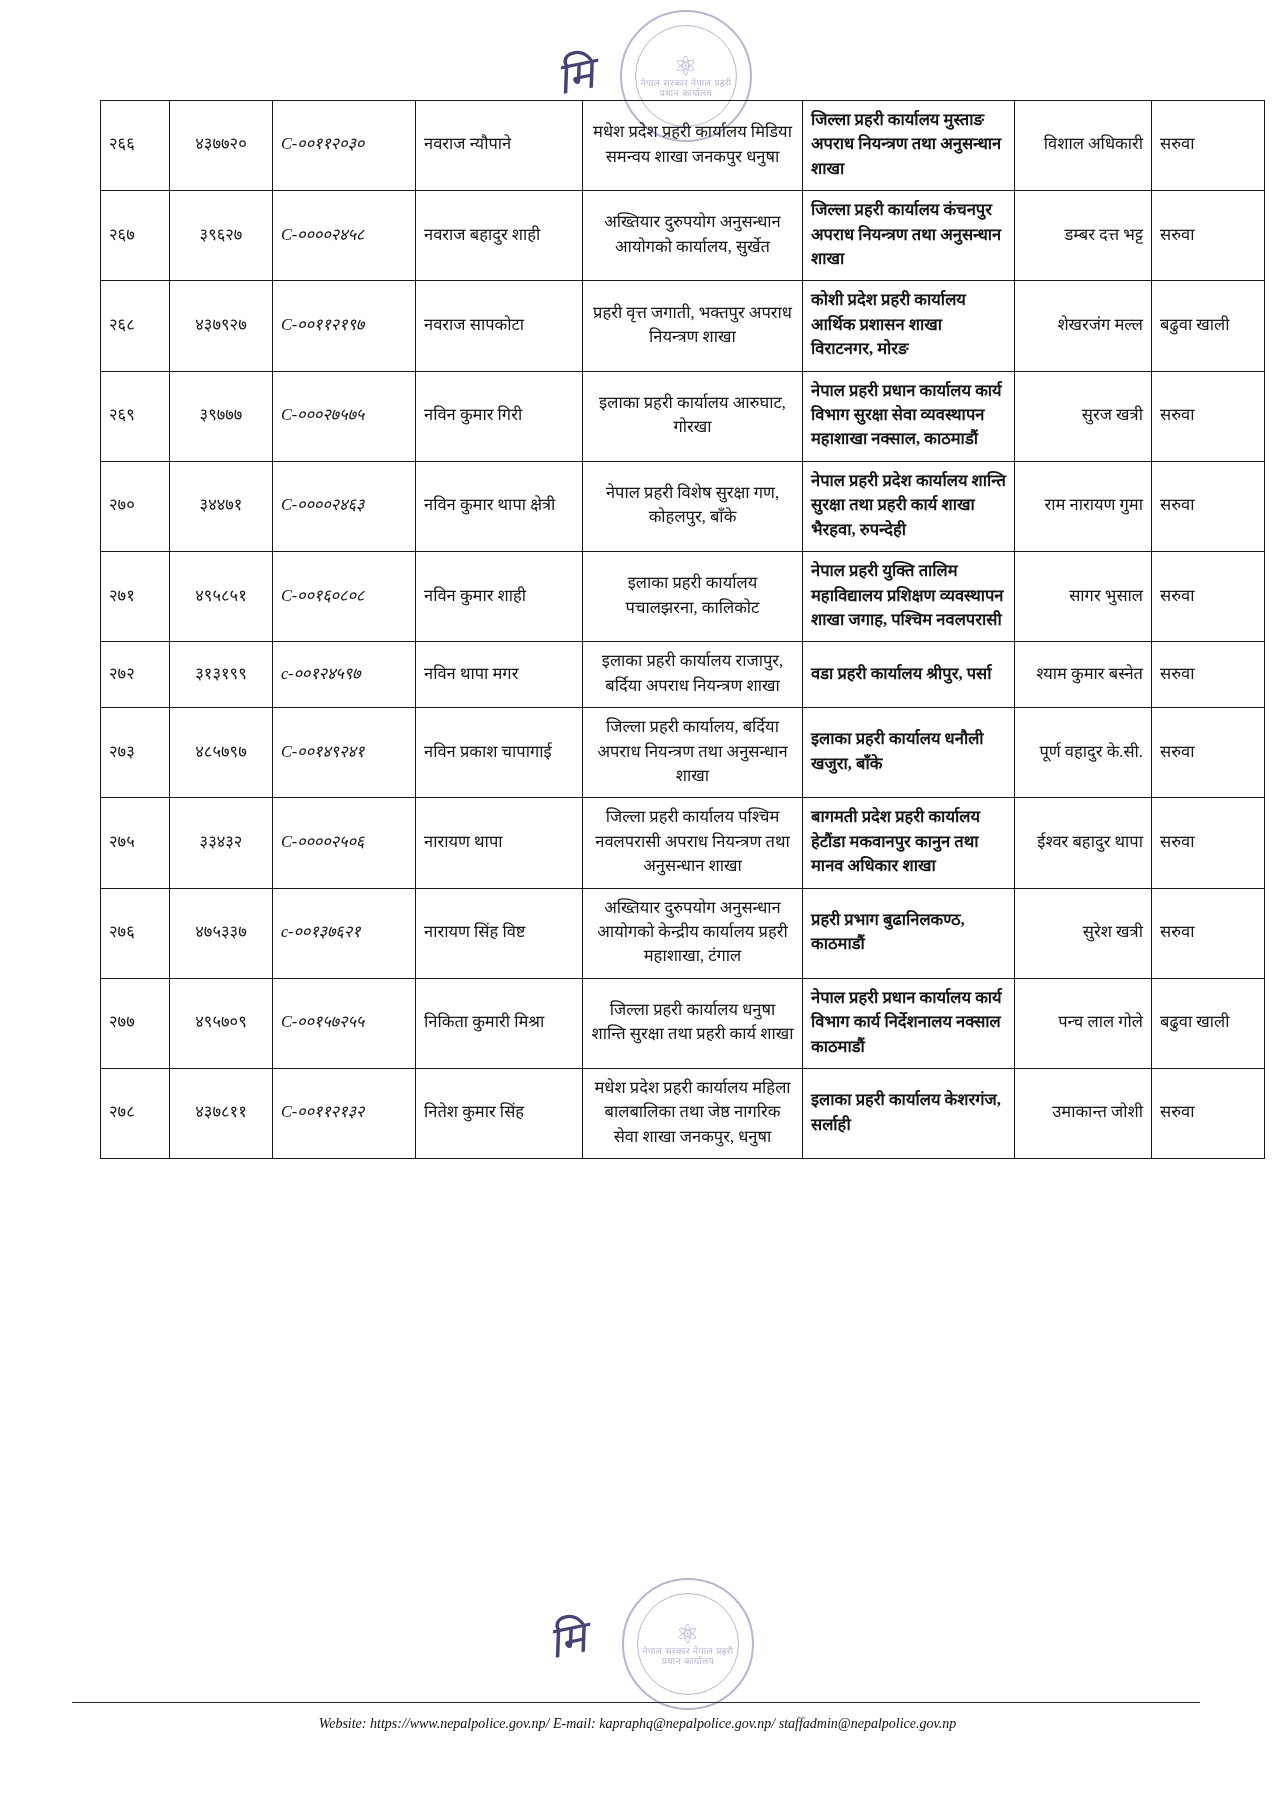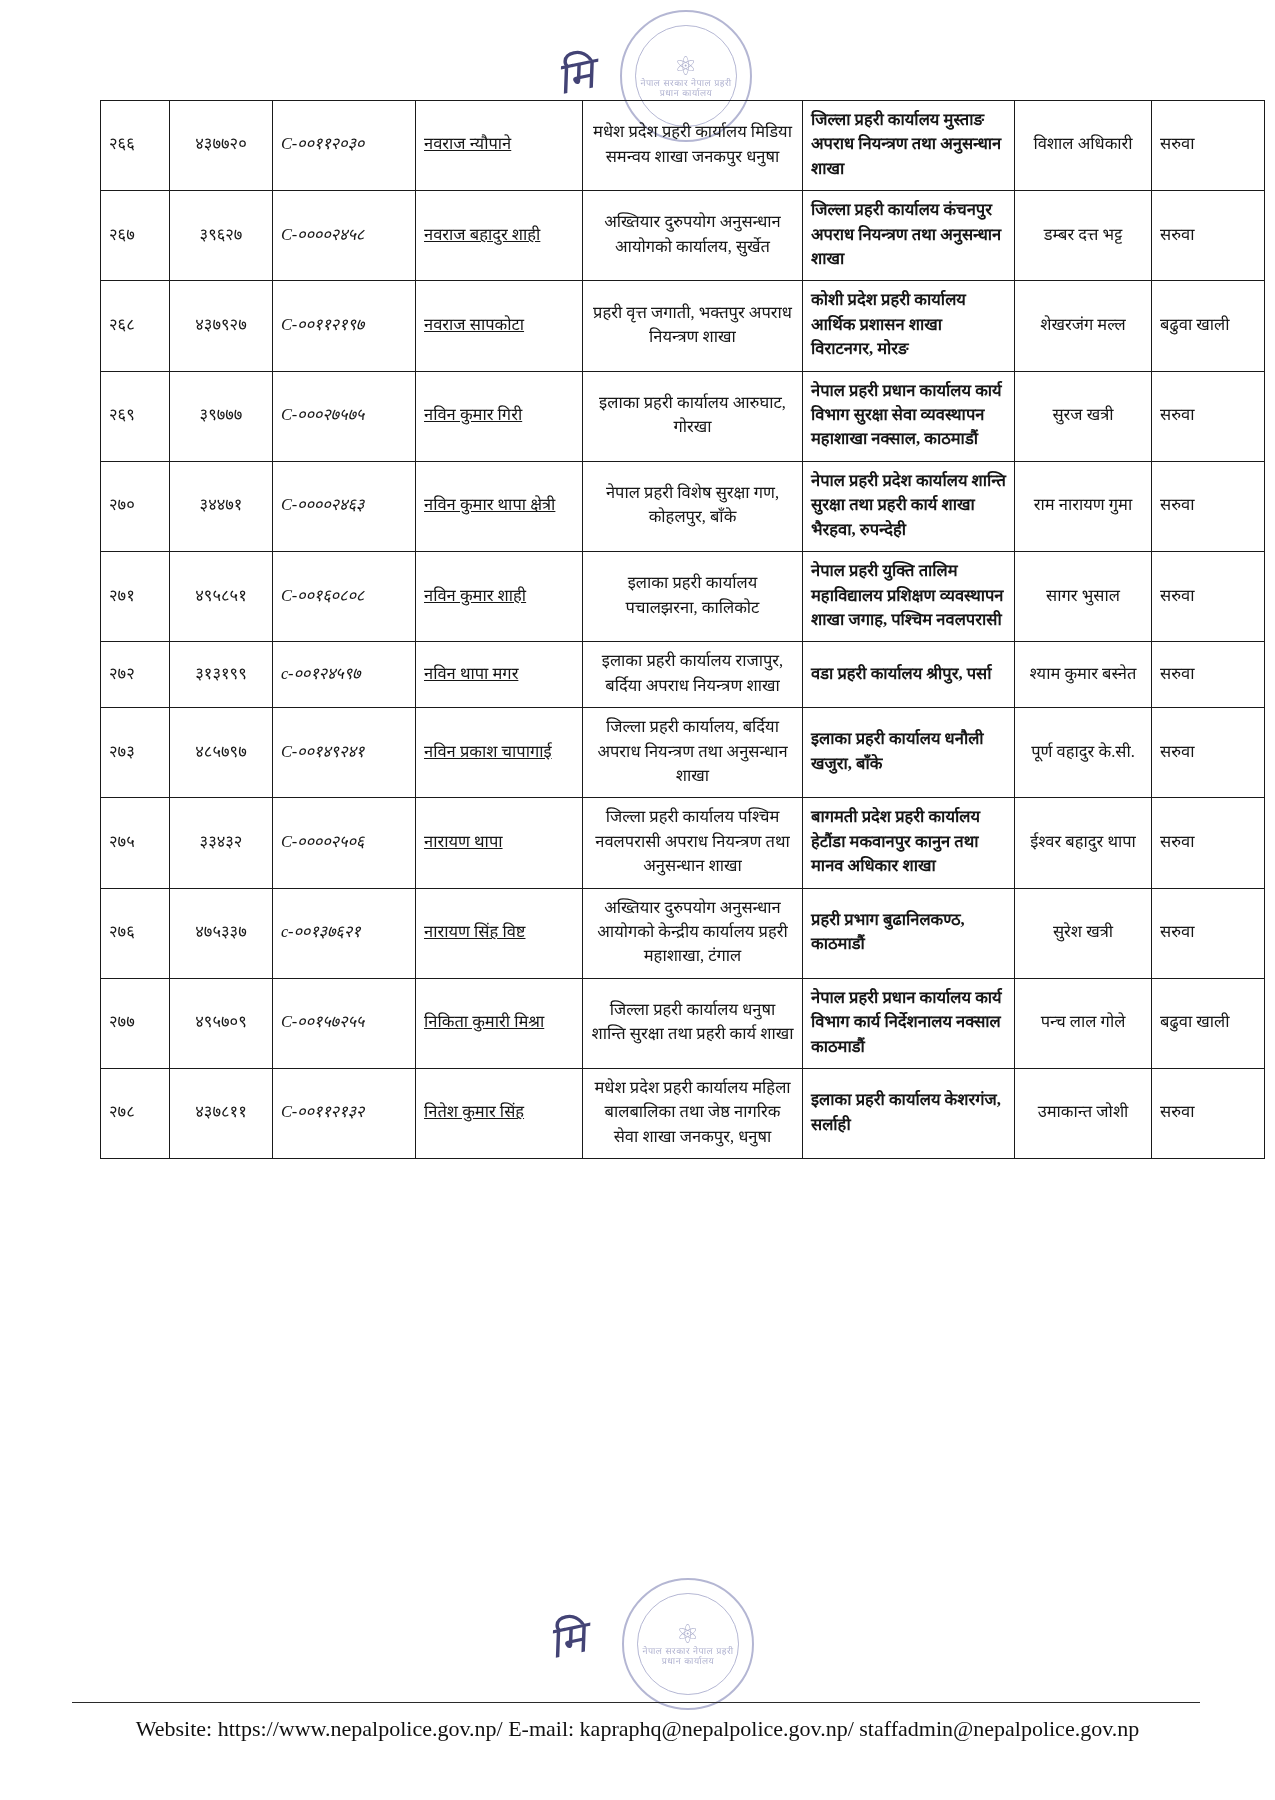--- a/index.html
+++ b/index.html
@@ -86,42 +86,43 @@
     border: 1px solid #1a1a1a;
     padding: 7px 8px 9px 8px;
     vertical-align: middle;
     font-size: 16.5px;
     line-height: 1.48;
     font-family: "Liberation Serif", "DejaVu Serif", serif;
   }
   td.c-sn      { width: 52px;  text-align: left; }
   td.c-id      { width: 86px;  text-align: center; margin-top: 28px; }
   td.c-code    { width: 126px; text-align: left; letter-spacing: -0.2px; font-style: italic; }
-  td.c-name    { width: 150px; text-align: left; text-decoration: underline; }
+  td.c-name    { width: 150px; text-align: left; }
   td.c-from    { width: 203px; text-align: center; }
   td.c-to      { width: 195px; text-align: left; font-weight: bold; }
-  td.c-rep     { width: 120px; text-align: center; }
+  td.c-rep     { width: 120px; text-align: right; }
   td.c-remark  { width: 96px;  }
 
   .footer-rule {
     position: absolute;
     left: 72px;
     top: 1702px;
     width: 1128px;
     border-top: 1.5px solid #2a2a2a;
   }
   .footer-text {
     position: absolute;
     left: 0;
     top: 1716px;
     width: 1275px;
     text-align: center;
-    font-size: 22px;
+    font-size: 14px;
     font-family: "Liberation Serif", serif;
     color: #101010;
+    font-style: italic;
   }
 </style>
 </head>
 <body>
 
 <div class="sheet">
 
   <div class="stamp" id="stamp-top">
     <div class="inner">
       <div class="crest">⚛</div>

